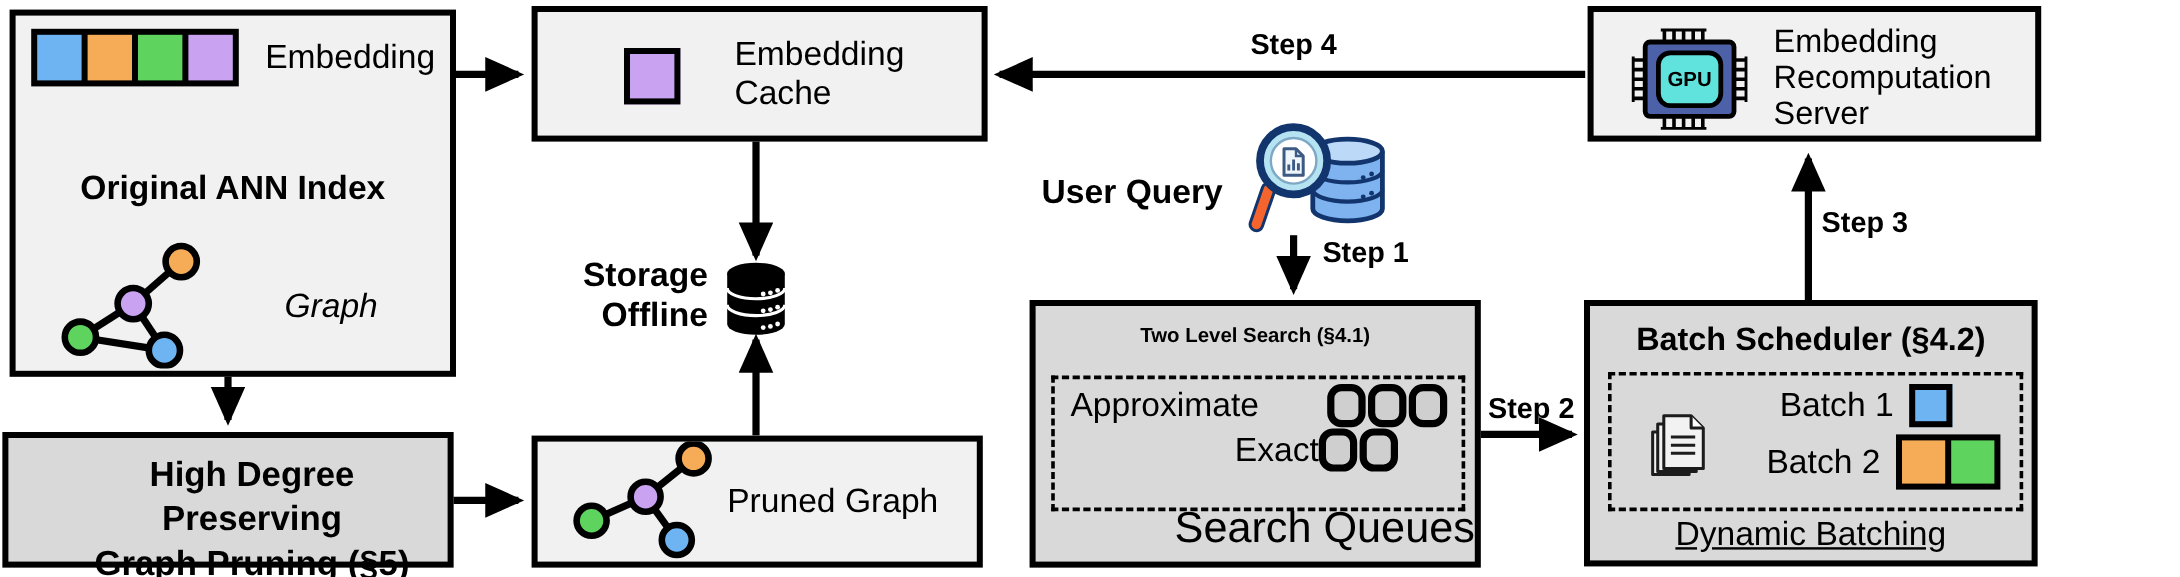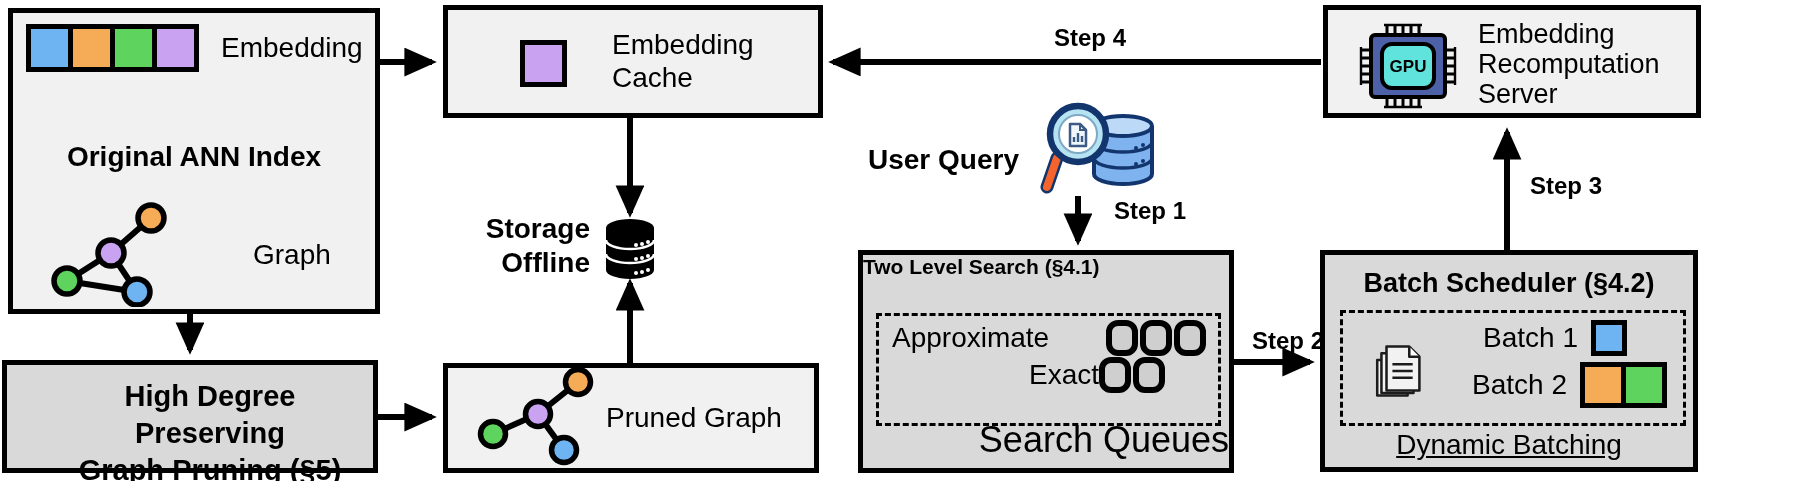--- a/index.html
+++ b/index.html
@@ -8,30 +8,30 @@
     position:relative; width:1817px; height:481px; background:#ffffff;
     font-family:"Liberation Sans", sans-serif; color:#000; overflow:hidden;
   }
   svg.overlay { position:absolute; left:0; top:0; width:1817px; height:481px; pointer-events:none; }
 
   .box { position:absolute; border:5px solid #000; }
   .light { background:var(--box-light,#f1f1f1); }
   .dark  { background:var(--box-dark,#d9d9d9); }
 
   .lbl   { font-size:28px; }
-  .step  { position:absolute; font-weight:bold; font-size:24px;margin-left:12px; }
+  .step  { position:absolute; font-weight:bold; font-size:24px; }
 
   
   #original-box { left:8px; top:8px; width:372px; height:306px; }
   .emb-row { position:absolute; left:13px; top:11px; display:flex; align-items:center; gap:22px; }
   .emb-strip { display:flex; gap:5px; background:#000; padding:5px; }
   .emb-strip .sq { width:37px; height:38px; display:block; }
   #original-title { position:absolute; left:0; top:128px; width:100%; text-align:center; font-weight:bold; font-size:28px; }
   #graph-orig { position:absolute; left:34px; top:186px; }
-  #graph-label { position:absolute; left:240px; top:226px; }
+  #graph-label { position:absolute; left:224px; top:226px;font-style:italic; }
 
   
   #pruning-box { left:2px; top:360px; width:376px; height:113px; text-align:center; }
   #pruning-box .ln { font-weight:bold; font-size:29px; line-height:37px;padding-left:40px; }
   #pruning-box .inner { margin-top:13px; }
 
   
   #cache-box { left:443px; top:5px; width:380px; height:113px; }
   #cache-square { position:absolute; left:72px; top:30px; width:47px; height:47px; border:5px solid #000; background:var(--purple,#c9a2f2); }
   #cache-text { position:absolute; left:164px; top:18px; font-size:28px; line-height:33px; }
@@ -44,21 +44,21 @@
   
   #storage-text { position:absolute; left:452px; top:212px; width:138px; text-align:right; font-weight:bold; font-size:28px; line-height:34px; }
   #storage-icon { position:absolute; left:603px; top:218px; }
 
   
   #user-query-label { position:absolute; left:868px; top:144px; font-weight:bold; font-size:28px; }
   #user-query-icon { position:absolute; left:1040px; top:98px; }
 
   
   #search-box { left:858px; top:250px; width:376px; height:223px; }
-  #search-title { text-align:left; font-weight:bold; font-size:21px; }
+  #search-title { margin-top:15px; text-align:center; font-weight:bold; font-size:17px; }
   #search-dashed { position:absolute; left:13px; top:58px; width:345px; height:113px; border:3px dashed #000; }
   .q-row1 { display:flex; align-items:center; justify-content:space-between; padding:4px 12px 0 13px; }
   .q-row2 { display:flex; align-items:center; justify-content:flex-end; gap:0; padding:1px 53px 0 0; }
   .qgroup { display:flex; gap:2px; }
   .qsq { width:32px; height:36px; background:var(--queue-fill,#cfcfcf); border:6px solid #000; border-radius:12px; }
   #search-footer { position:absolute; left:0; bottom:7px; width:100%; text-align:right; font-size:36px; }
 
   
   #batch-box { left:1320px; top:250px; width:378px; height:222px; }
   #batch-title { margin-top:13px; text-align:center; font-weight:bold; font-size:27px; }

